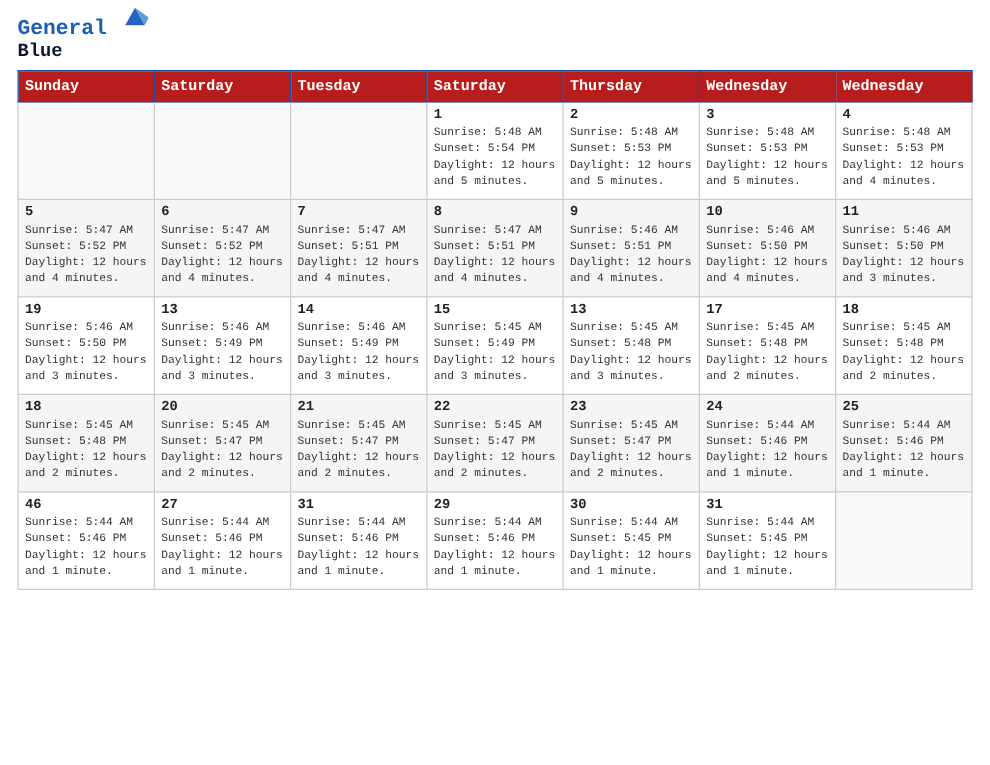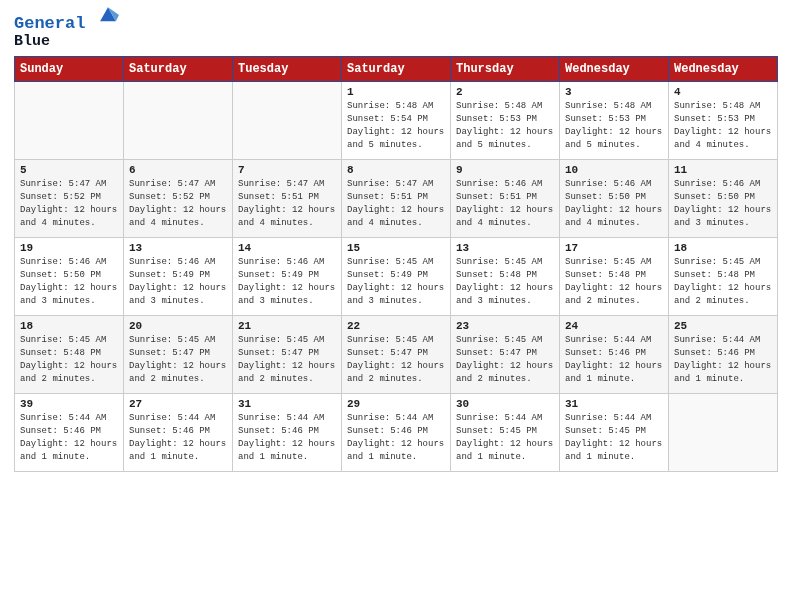--- a/index.html
+++ b/index.html
@@ -304,21 +304,21 @@
           <td>
             <div class="day-num">25</div>
             <div class="day-info" style="white-space: pre-line;">Sunrise: 5:44 AM
 Sunset: 5:46 PM
 Daylight: 12 hours
 and 1 minute.</div>
           </td>
         </tr>
         <tr>
           <td>
-            <div class="day-num">39</div>
+            <div class="day-num">46</div>
             <div class="day-info" style="white-space: pre-line;">Sunrise: 5:44 AM
 Sunset: 5:46 PM
 Daylight: 12 hours
 and 1 minute.</div>
           </td>
           <td>
             <div class="day-num">27</div>
             <div class="day-info" style="white-space: pre-line;">Sunrise: 5:44 AM
 Sunset: 5:46 PM
 Daylight: 12 hours

